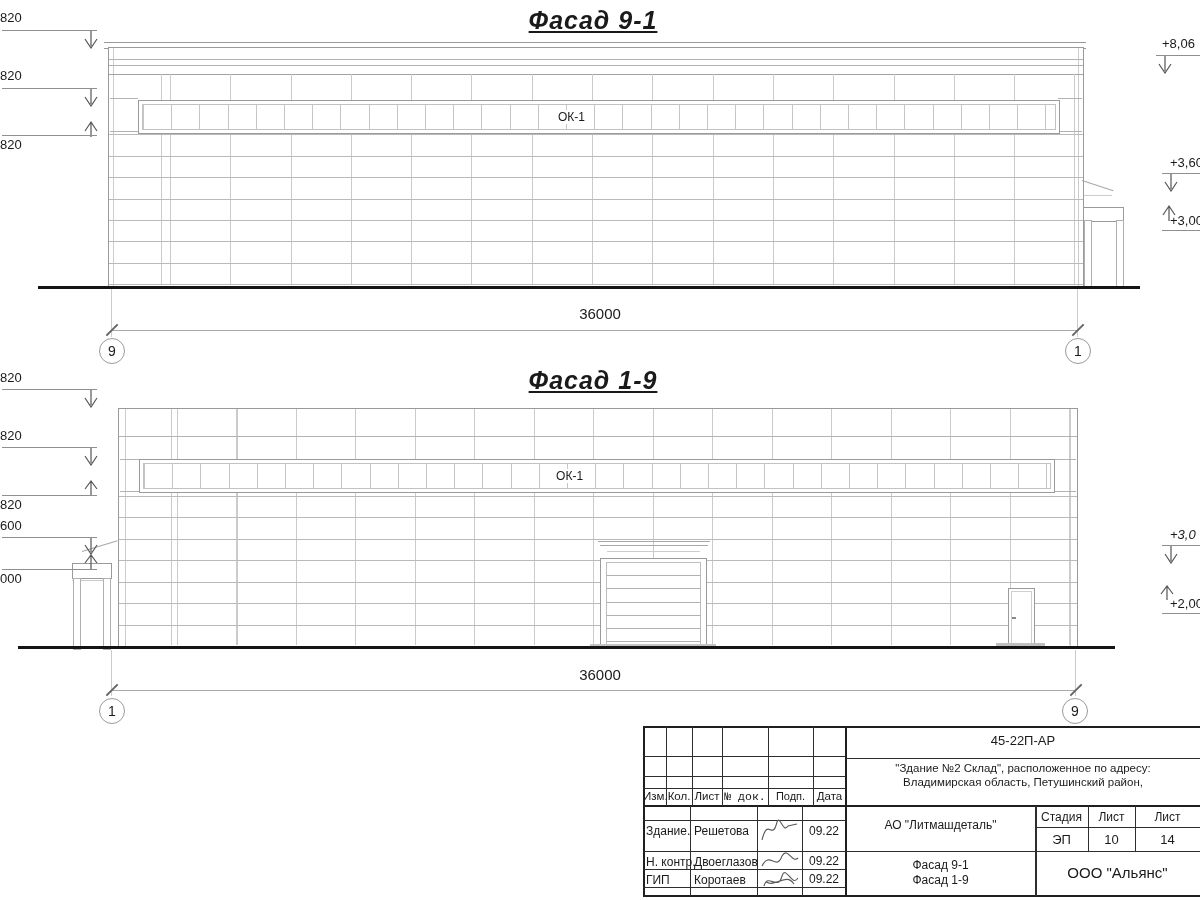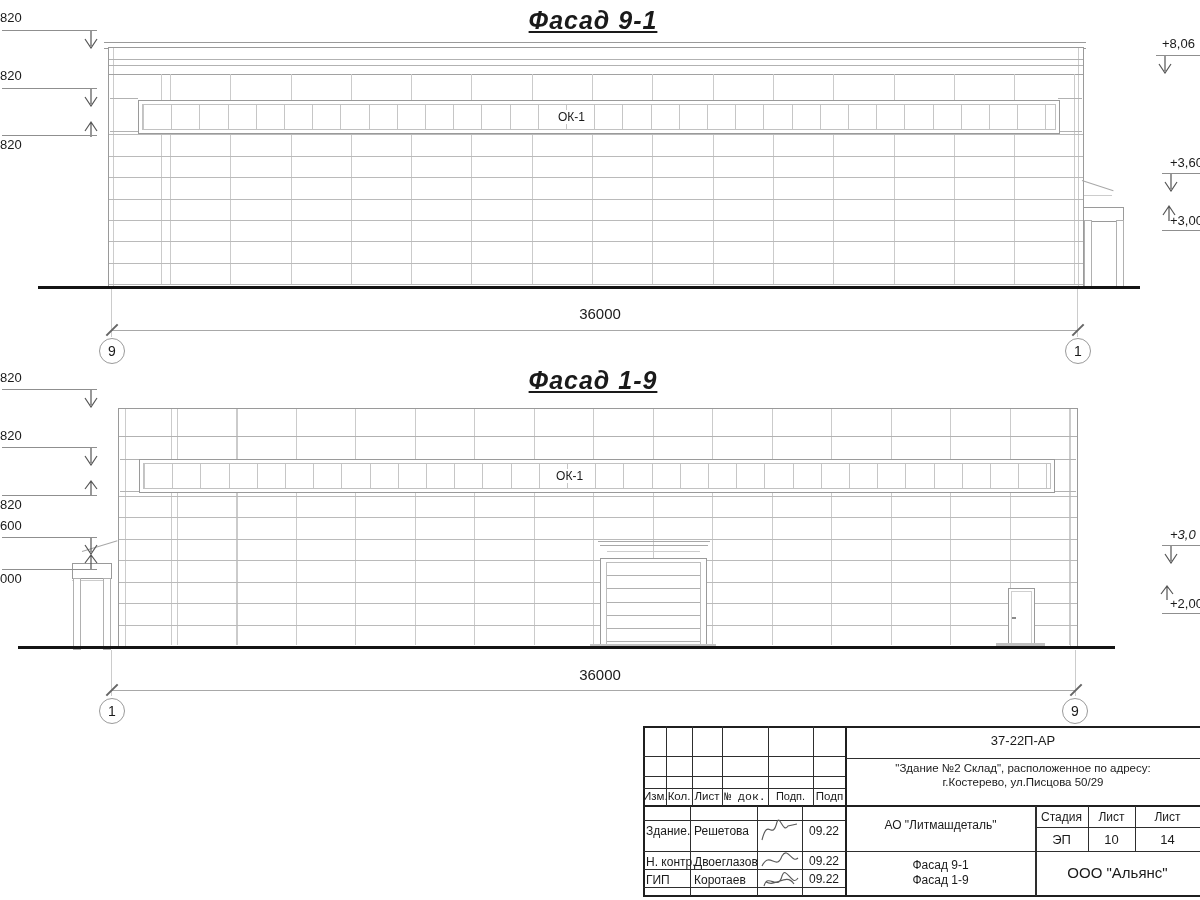--- a/index.html
+++ b/index.html
@@ -231,31 +231,31 @@
   <div class="tbl" style="left:643px;top:869px;width:202px;height:1px;"></div>
   <div class="tbl" style="left:643px;top:887px;width:202px;height:1px;"></div>
 
   <div class="tbl" style="left:846px;top:758px;width:354px;height:1px;"></div>
   <div class="tbl" style="left:643px;top:851px;width:557px;height:1px;"></div>
   <div class="tbl" style="left:1035px;top:806px;width:2px;height:90px;"></div>
   <div class="tbl" style="left:1088px;top:806px;width:1px;height:45px;"></div>
   <div class="tbl" style="left:1135px;top:806px;width:1px;height:45px;"></div>
   <div class="tbl" style="left:1035px;top:827px;width:165px;height:1px;"></div>
 
-  <div class="tbcc" style="left:846px;top:733px;width:354px;font-size:13px;">37-22П-АР</div>
+  <div class="tbcc" style="left:846px;top:733px;width:354px;font-size:13px;">45-22П-АР</div>
   <div class="tbcc" style="left:846px;top:761px;width:354px;font-size:11.5px;line-height:14px;">
     <span style="display:block;">"Здание №2 Склад", расположенное по адресу:</span>
-    <span style="display:block;">г.Костерево, ул.Писцова 50/29</span>
+    <span style="display:block;">Владимирская область, Петушинский район,</span>
   </div>
   <div class="tbcc" style="left:643px;top:790px;width:23px;font-size:11.5px;">Изм.</div>
   <div class="tbcc" style="left:666px;top:790px;width:26px;font-size:11.5px;">Кол.</div>
   <div class="tbcc" style="left:692px;top:790px;width:30px;font-size:11.5px;">Лист</div>
   <div class="tbcc" style="left:722px;top:790px;width:46px;font-size:11.5px;font-family:Liberation Mono, monospace;">№ док.</div>
   <div class="tbcc" style="left:768px;top:790px;width:45px;font-size:11px;">Подп.</div>
-  <div class="tbcc" style="left:813px;top:790px;width:33px;font-size:11.5px;">Подп</div>
+  <div class="tbcc" style="left:813px;top:790px;width:33px;font-size:11.5px;">Дата</div>
 
   <div class="tbc" style="left:646px;top:824px;">Здание.</div>
   <div class="tbc" style="left:694px;top:824px;">Решетова</div>
   <div class="tbcc" style="left:802px;top:824px;width:44px;">09.22</div>
   <div class="tbc" style="left:646px;top:855px;">Н. контр.</div>
   <div class="tbc" style="left:694px;top:855px;">Двоеглазов</div>
   <div class="tbcc" style="left:802px;top:854px;width:44px;">09.22</div>
   <div class="tbc" style="left:646px;top:873px;">ГИП</div>
   <div class="tbc" style="left:694px;top:873px;">Коротаев</div>
   <div class="tbcc" style="left:802px;top:872px;width:44px;">09.22</div>

